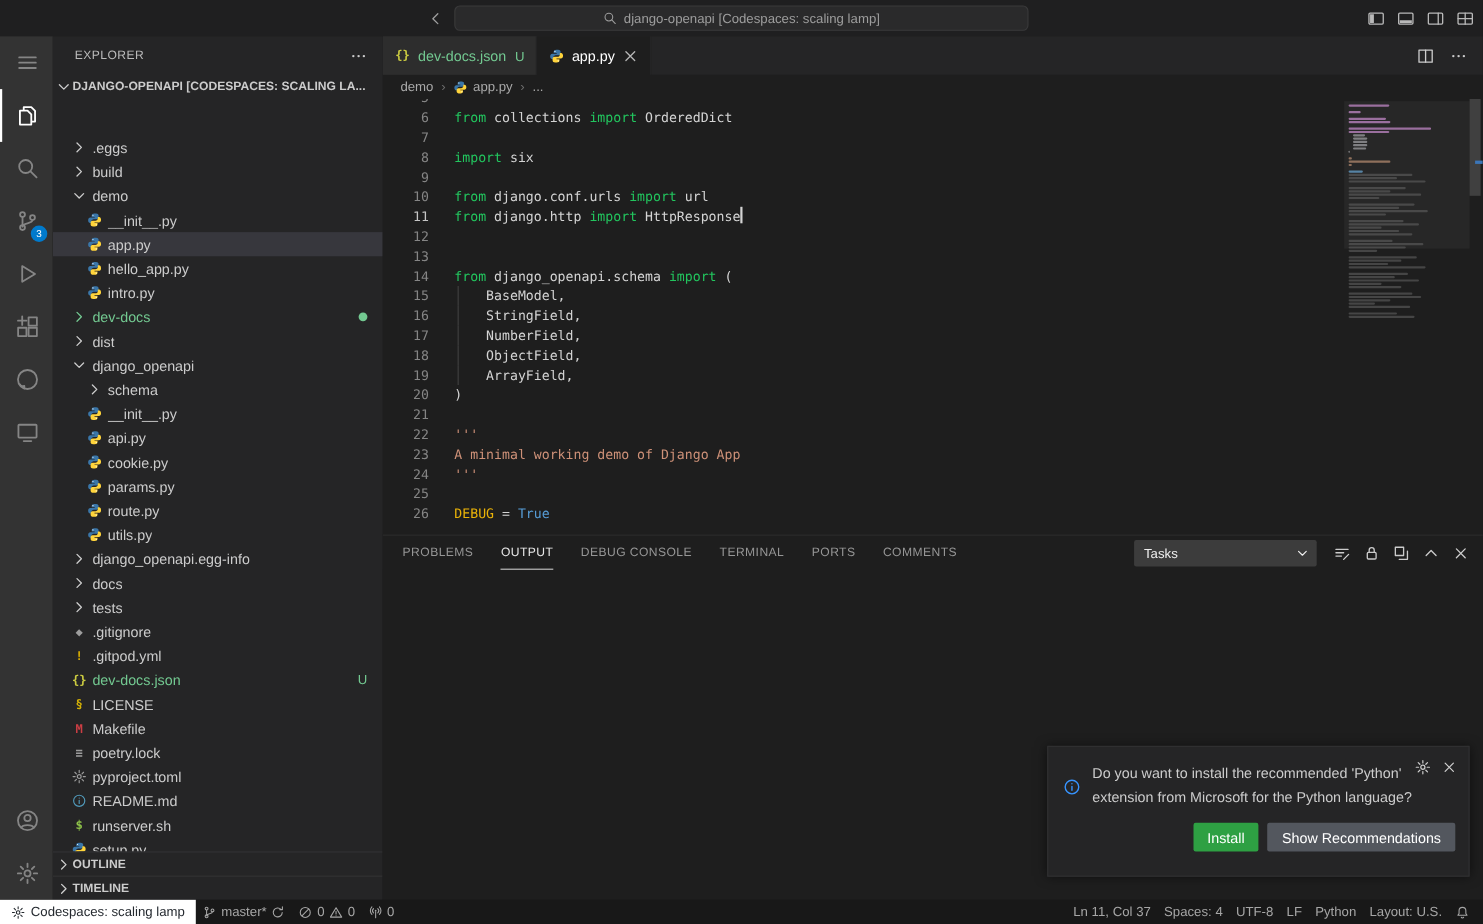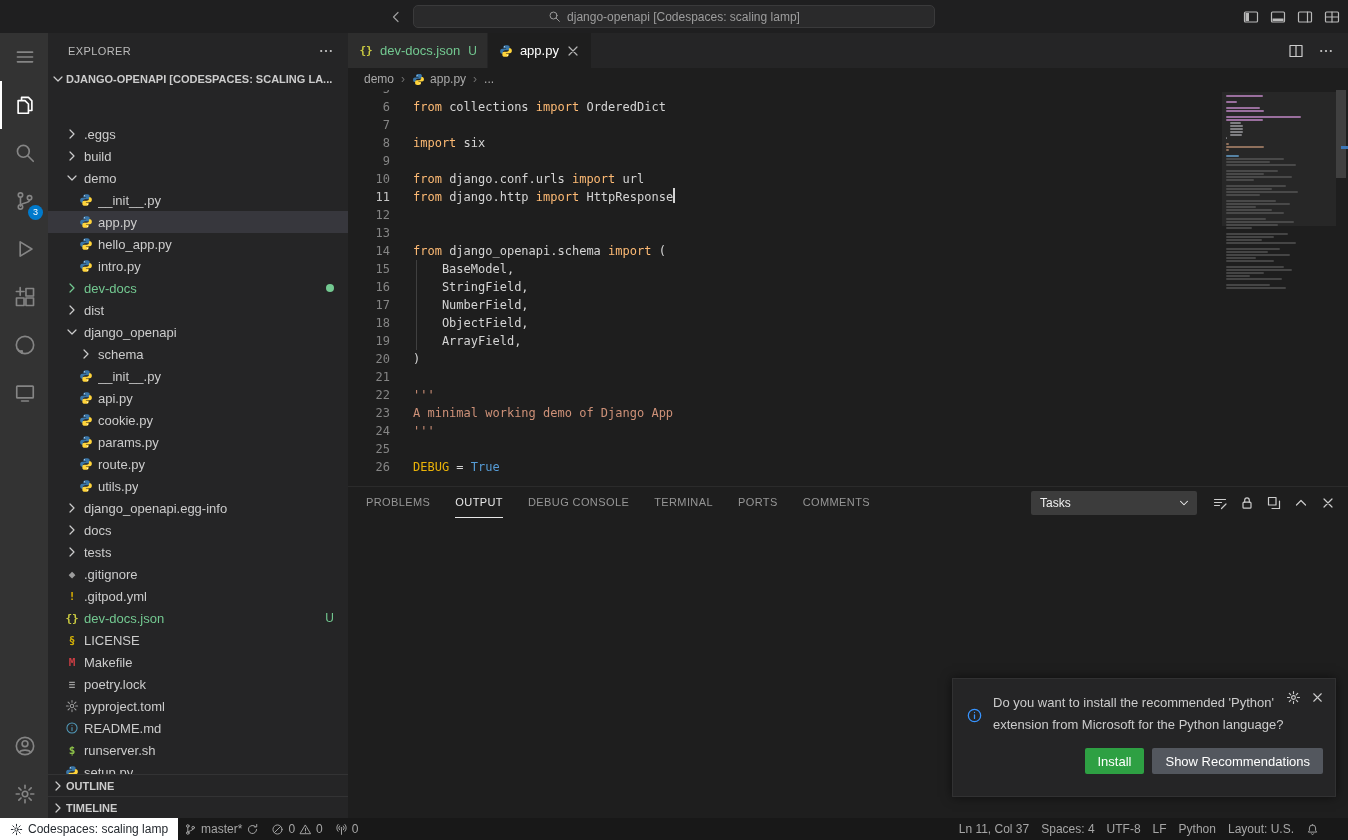--- a/index.html
+++ b/index.html
@@ -65,21 +65,21 @@
   .bc-sep{color:#6e6e6e}
   .bc-item svg{width:13px;height:13px}
 
   .editor{position:absolute;top:57px;left:0;right:0;height:396px;overflow:hidden}
   .code{position:absolute;top:-10px;left:0;right:130px}
   .code-line{display:flex;height:18px;font-family:"DejaVu Sans Mono","Liberation Mono",monospace;font-size:12px;line-height:18px;white-space:pre}
   .ln{width:42px;text-align:right;color:#858585;flex:none}
   .ln.cur{color:#c6c6c6}
   .lc{margin-left:23px;position:relative}
   .lc.guide::before{content:"";position:absolute;left:3px;top:0;bottom:0;width:1px;background:#404040}
-  .tok-kw{color:#fdba74}.tok-id{color:#d4d4d4}.tok-str{color:#ce9178}.tok-const{color:#eab308}.tok-bool{color:#569cd6}
+  .tok-kw{color:#22c55e}.tok-id{color:#d4d4d4}.tok-str{color:#ce9178}.tok-const{color:#eab308}.tok-bool{color:#569cd6}
   .cursor{display:inline-block;width:1.5px;height:15px;background:#d4d4d4;vertical-align:-2px}
 
   .minimap{position:absolute;top:2px;right:16px;width:106px;bottom:0}
   .mm-line{height:3px}
   .mm-line span{display:block;height:2px;border-radius:1px}
   .mm-viewport{position:absolute;top:0;left:-4px;right:-4px;height:134px;background:rgba(255,255,255,.045)}
   .scrollbar{position:absolute;top:0;right:2px;width:10px;height:88px;background:rgba(121,121,121,.38);cursor:pointer}
   .ruler-cursor{position:absolute;top:56px;right:0;width:7px;height:3px;background:#3b76b8}
 
   
@@ -93,21 +93,21 @@
   .channel-select .lbl{flex:1}
   .channel-select svg{width:14px;height:14px}
   .panel-content{position:absolute;top:31px;left:0;right:0;bottom:0;background:#1e1e1e}
 
   
   .statusbar{position:absolute;left:0;right:0;bottom:0;height:22px;background:#181818;display:flex;align-items:center;font-size:12px;color:#a6a6a6}
   .sb-remote{height:22px;background:#ffffff;color:#24292f;display:flex;align-items:center;gap:5px;padding:0 10px;font-size:12px;cursor:pointer}
   .sb-remote svg{width:13px;height:13px}
   .sb-item{display:flex;align-items:center;gap:4px;padding:0 6px;height:22px;cursor:pointer}
   .sb-item svg{width:13px;height:13px}
-  .sb-right{margin-left:auto;display:flex;align-items:center;padding-right:23px}
+  .sb-right{margin-left:auto;display:flex;align-items:center;padding-right:6px}
 
   
   .notification{position:absolute;right:12px;bottom:43px;width:384px;background:#252526;border:1px solid #313132;box-shadow:0 0 10px rgba(0,0,0,.55);color:#cccccc;z-index:9}
   .notif-body{display:flex;padding:13px 12px 6px 13px;gap:10px}
   .notif-icon{color:#3794ff;flex:none;margin-top:2px}
   .notif-icon svg{width:17px;height:17px}
   .notif-msg{line-height:22px;max-width:330px;font-size:13px}
   .notif-tools{position:absolute;top:11px;right:10px;display:flex;gap:9px;color:#cccccc}
   .notif-tools .icon{cursor:pointer}
   .notif-tools svg{width:15px;height:15px}

